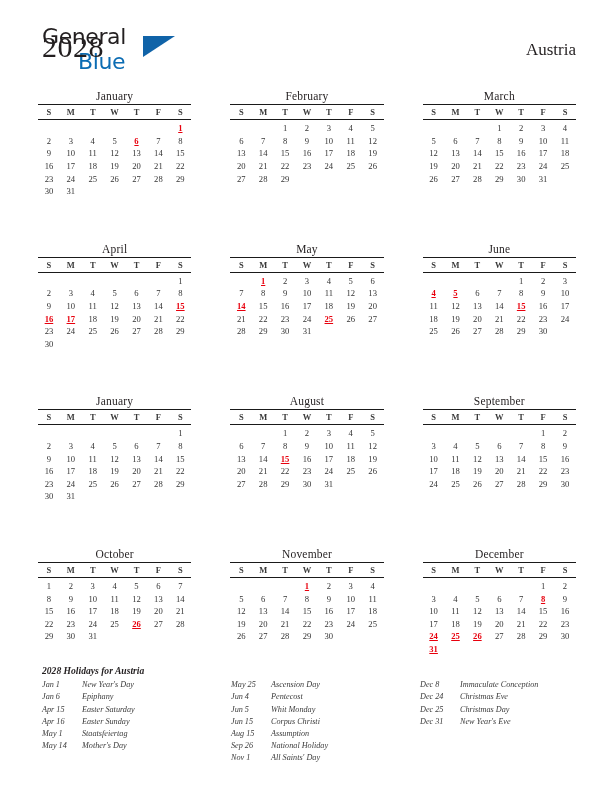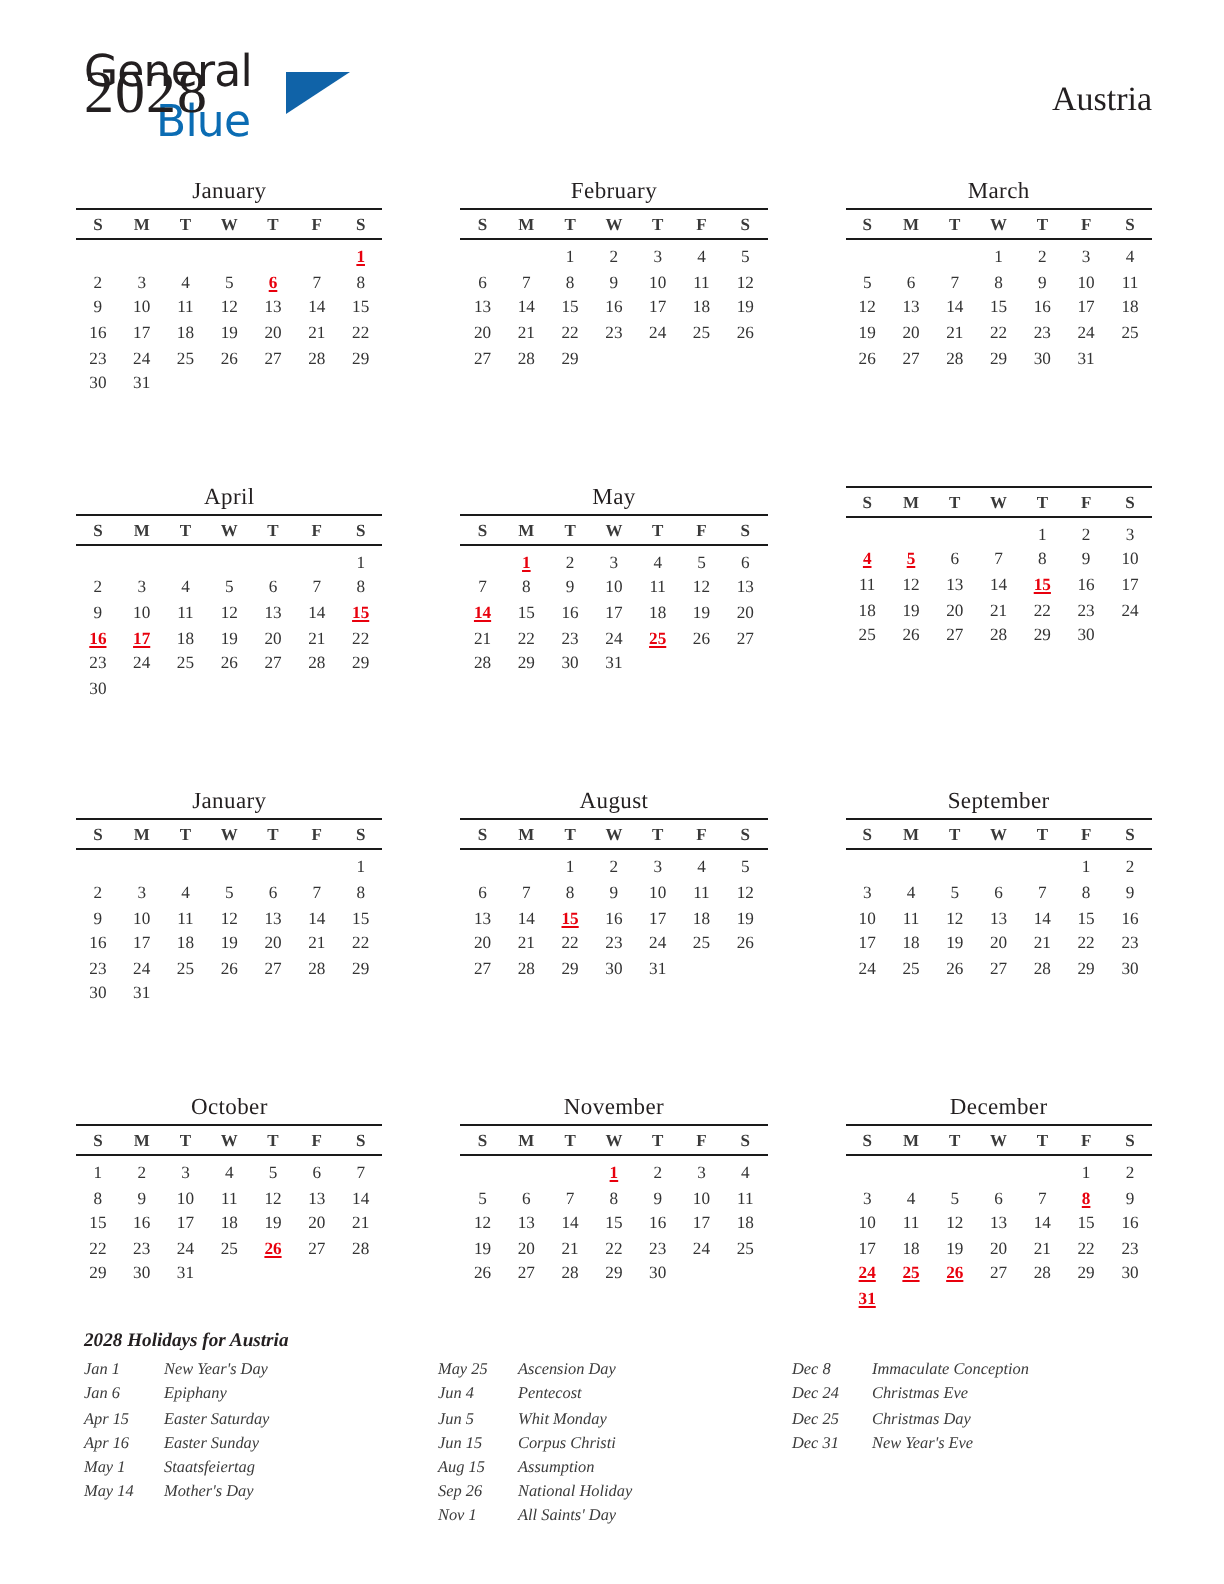--- a/index.html
+++ b/index.html
@@ -147,21 +147,21 @@
   .holidays-title {
     font-family: "Liberation Serif", serif;
     font-size: 9.6px;
     font-weight: bold;
     color: #231f20;
     padding-bottom: 3px;
   }
   .holiday-columns {
     display: grid;
     grid-template-columns: 177px 177px 1fr;
-    column-gap: 0px;
+    column-gap: 12px;
   }
   .holiday-row {
     display: flex;
     font-family: "Liberation Serif", serif;
     font-size: 8.2px;
     color: #3b3b3b;
     line-height: 12.2px;
     white-space: nowrap;
   }
   .holiday-date {
@@ -515,20 +515,21 @@
               <td class="">30</td>
               <td class="">31</td>
               <td class="empty">&nbsp;</td>
               <td class="empty">&nbsp;</td>
               <td class="empty">&nbsp;</td>
             </tr>
           </tbody>
         </table>
       </div>
       <div class="month">
+        <div class="month-name">June</div>
         <table class="month-table">
           <thead>
             <tr>
               <th>S</th>
               <th>M</th>
               <th>T</th>
               <th>W</th>
               <th>T</th>
               <th>F</th>
               <th>S</th>

